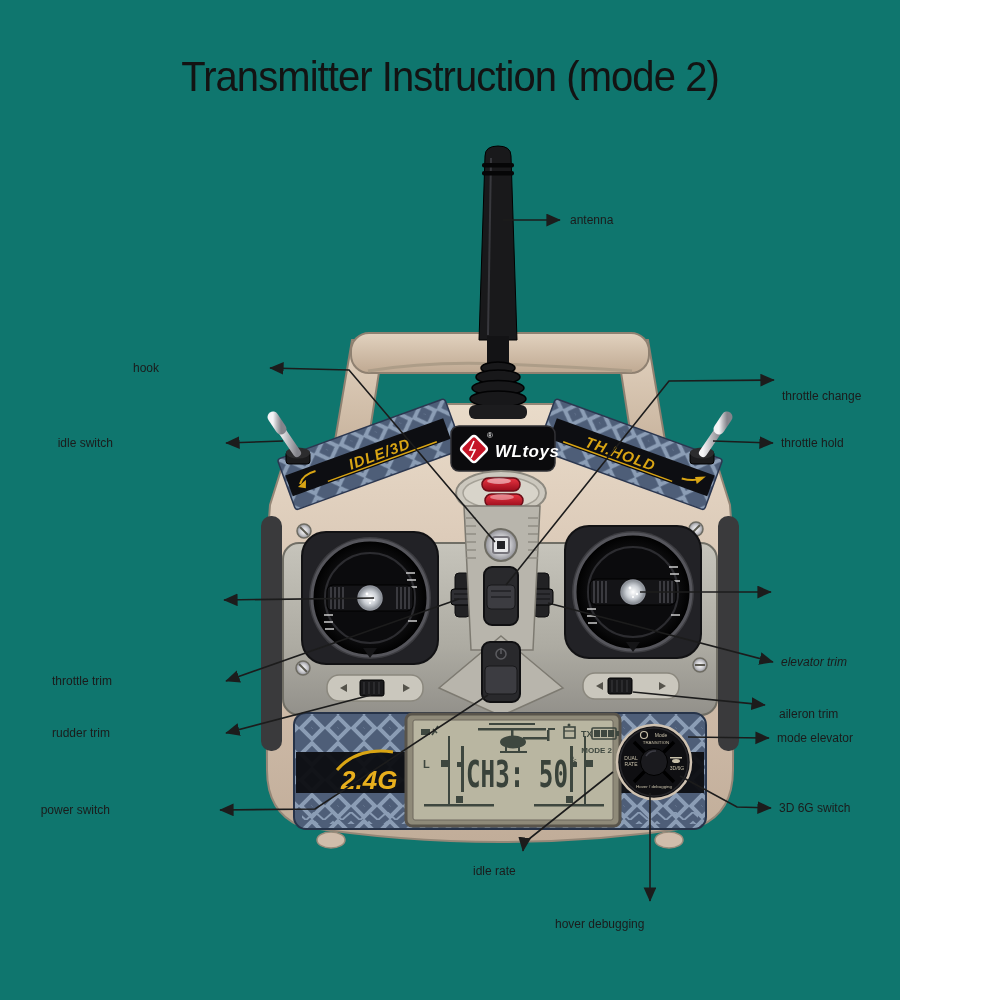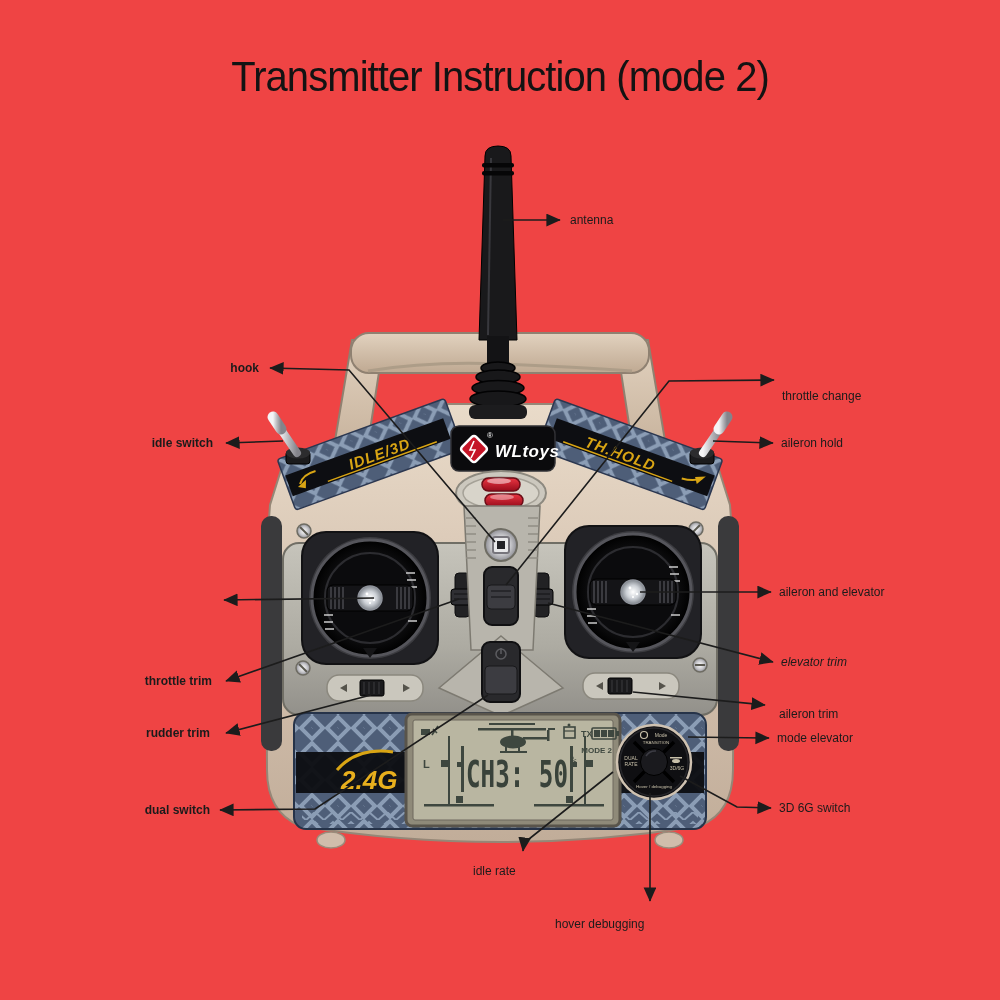--- a/index.html
+++ b/index.html
@@ -1,22 +1,22 @@
 <!DOCTYPE html>
 <html><head>
 <meta charset="utf-8">
 <style>
   html,body{margin:0;padding:0;background:#fff;}
-  #stage{position:relative;width:1000px;height:1000px;background:#ef4444;overflow:hidden;
+  #stage{position:relative;width:900px;height:1000px;background:#0f766e;overflow:hidden;
          font-family:"Liberation Sans",sans-serif;}
   #art{position:absolute;left:0;top:0;}
   .title{position:absolute;left:0;right:0;top:52px;text-align:center;
          font-size:43px;letter-spacing:-1px;color:#131313;transform:scaleX(.93);}
   .lbl{position:absolute;font-size:12px;line-height:26px;color:#1b1b1b;white-space:nowrap;}
-  .ra{text-align:center;font-weight:bold;}
+  .ra{text-align:center;}
 </style>
 </head>
 <body>
 
 <div id="stage">
 
   <div class="title">Transmitter Instruction (mode 2)</div>
 
   <svg id="art" width="1000" height="1000" viewBox="0 0 1000 1000">
     <defs>
@@ -343,25 +343,24 @@
       <path d="M680,776 L737,807 L771,808" marker-end="url(#arw)"></path>
       <path d="M613,772 L524,843 L523,851" marker-end="url(#arw)"></path>
       <path d="M650,793 L650,901" marker-end="url(#arw)"></path>
     </g>
   </svg>
 
   <div class="lbl" style="left:570px;top:207px;">antenna</div>
   <div class="lbl ra" style="right:741px;top:355px;">hook</div>
   <div class="lbl ra" style="right:787px;top:430px;">idle switch</div>
   <div class="lbl" style="left:782px;top:383px;">throttle change</div>
-  <div class="lbl" style="left:781px;top:430px;">aileron hold</div>
-  <div class="lbl" style="left:779px;top:579px;">aileron and elevator</div>
+  <div class="lbl" style="left:781px;top:430px;">throttle hold</div>
   <div class="lbl ra" style="right:788px;top:668px;">throttle trim</div>
   <div class="lbl" style="left:781px;top:649px;font-style:italic;">elevator trim</div>
   <div class="lbl ra" style="right:790px;top:720px;">rudder trim</div>
   <div class="lbl" style="left:779px;top:693px;margin-top:8px;">aileron trim</div>
   <div class="lbl" style="left:777px;top:725px;">mode elevator</div>
-  <div class="lbl ra" style="right:790px;top:797px;">dual switch</div>
+  <div class="lbl ra" style="right:790px;top:797px;">power switch</div>
   <div class="lbl" style="left:779px;top:795px;">3D 6G switch</div>
   <div class="lbl" style="left:473px;top:858px;">idle rate</div>
   <div class="lbl" style="left:555px;top:911px;">hover debugging</div>
 
 </div>
 
 </body></html>

